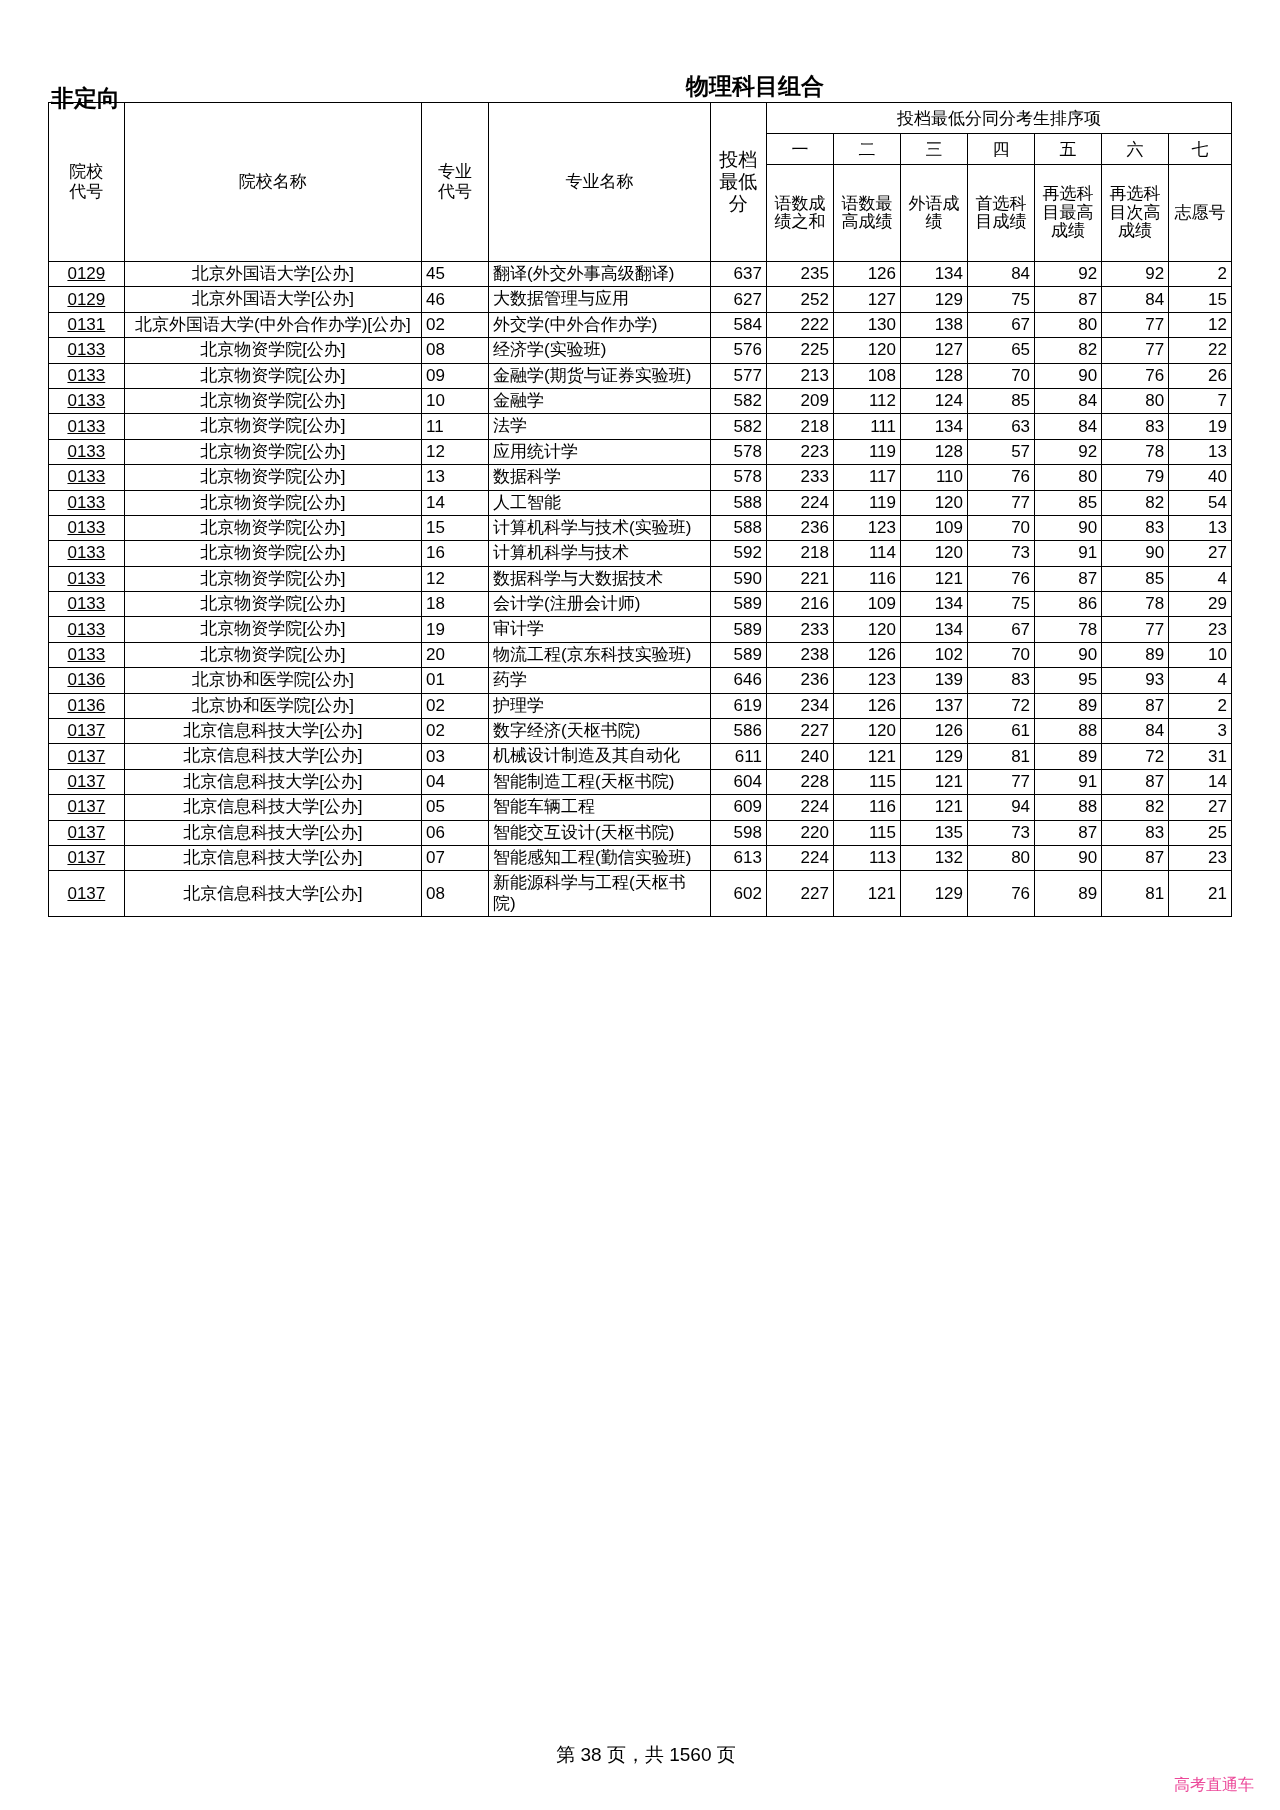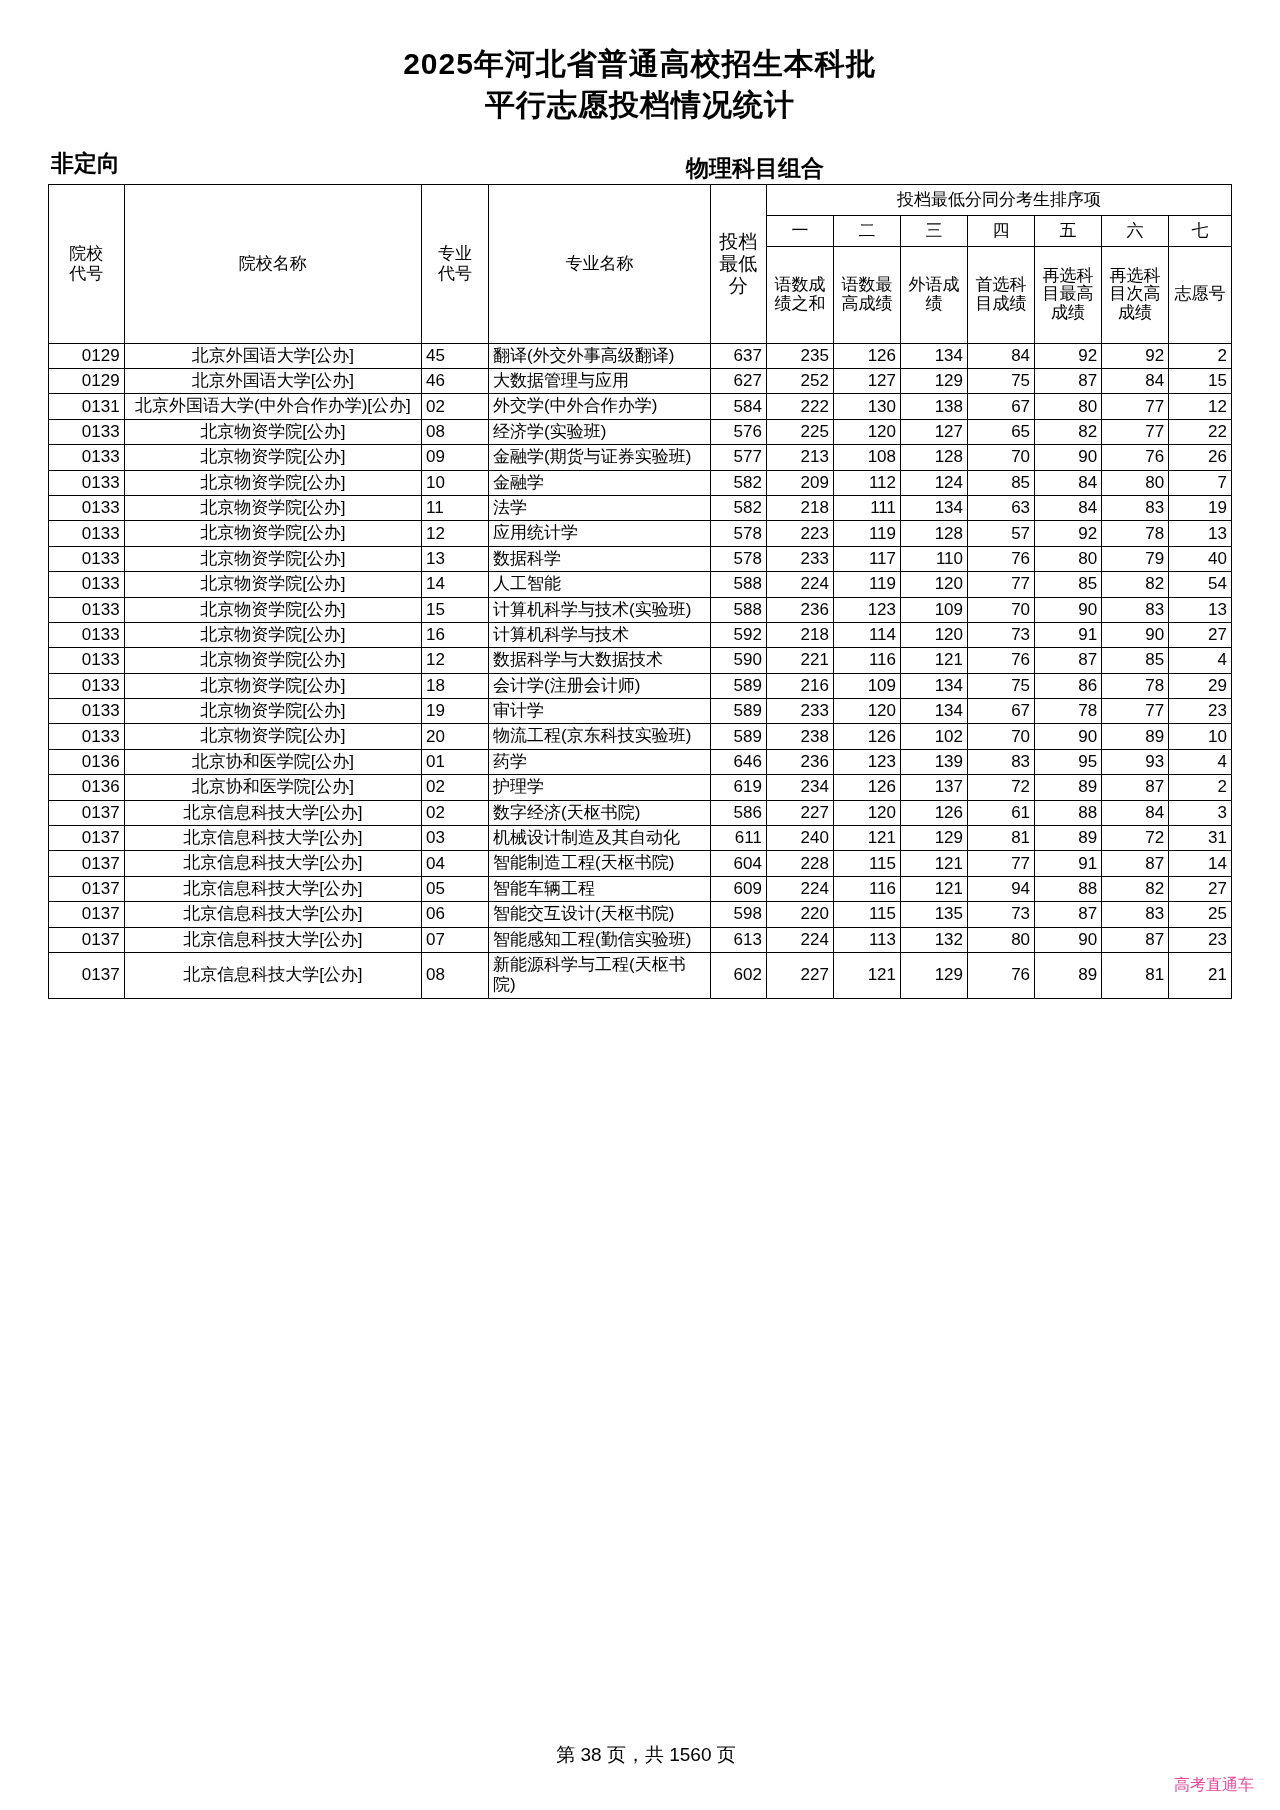--- a/index.html
+++ b/index.html
@@ -32,21 +32,21 @@
     white-space: nowrap;
   }
   .subhead {
     margin-top: 22px;
     position: relative;
     height: 30px;
   }
   .subhead .left {
     position: absolute;
     left: 3px;
-    top: 0;
+    top: 17px;
     font-size: 23px;
     font-weight: bold;
   }
   .subhead .center {
     position: absolute;
     left: 0;
     right: 0;
     top: 5px;
     text-align: center;
     font-size: 23px;
@@ -87,23 +87,24 @@
     text-align: center;
     font-size: 18px;
     line-height: 1.15;
   }
   td.num {
     text-align: right;
     padding-right: 8px;
     font-size: 18px;
   }
   td.code {
-    text-align: right;
+    text-align: center;
     padding-left: 6px;
     font-size: 18px;
+    text-decoration: underline;
   }
   td.name {
     text-align: center;
     padding-left: 4px;
     font-size: 18px;
     line-height: 1.2;
   }
   td.major {
     text-align: left;
     padding-left: 6px;
@@ -142,24 +143,20 @@
   col.c8 { width: 62px; }
   col.c9 { width: 62px; }
   col.c10 { width: 62px; }
   col.c11 { width: 58px; }
 </style>
 </head>
 <body>
 
 <div class="page">
 
-  <div class="title">
-    <div>2025年河北省普通高校招生本科批</div>
-    <div>平行志愿投档情况统计</div>
-  </div>
 
   <div class="subhead">
     <div class="left">非定向</div>
     <div class="center">物理科目组合</div>
   </div>
 
   <table class="main">
     <colgroup>
       <col class="c0">
         <col class="c1">

